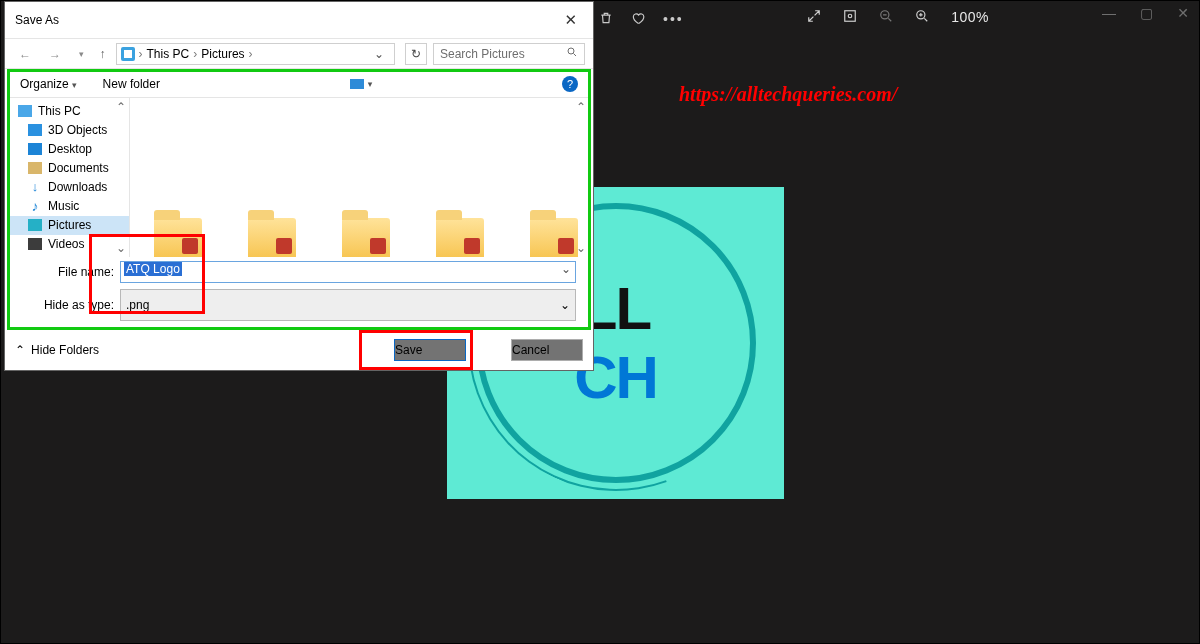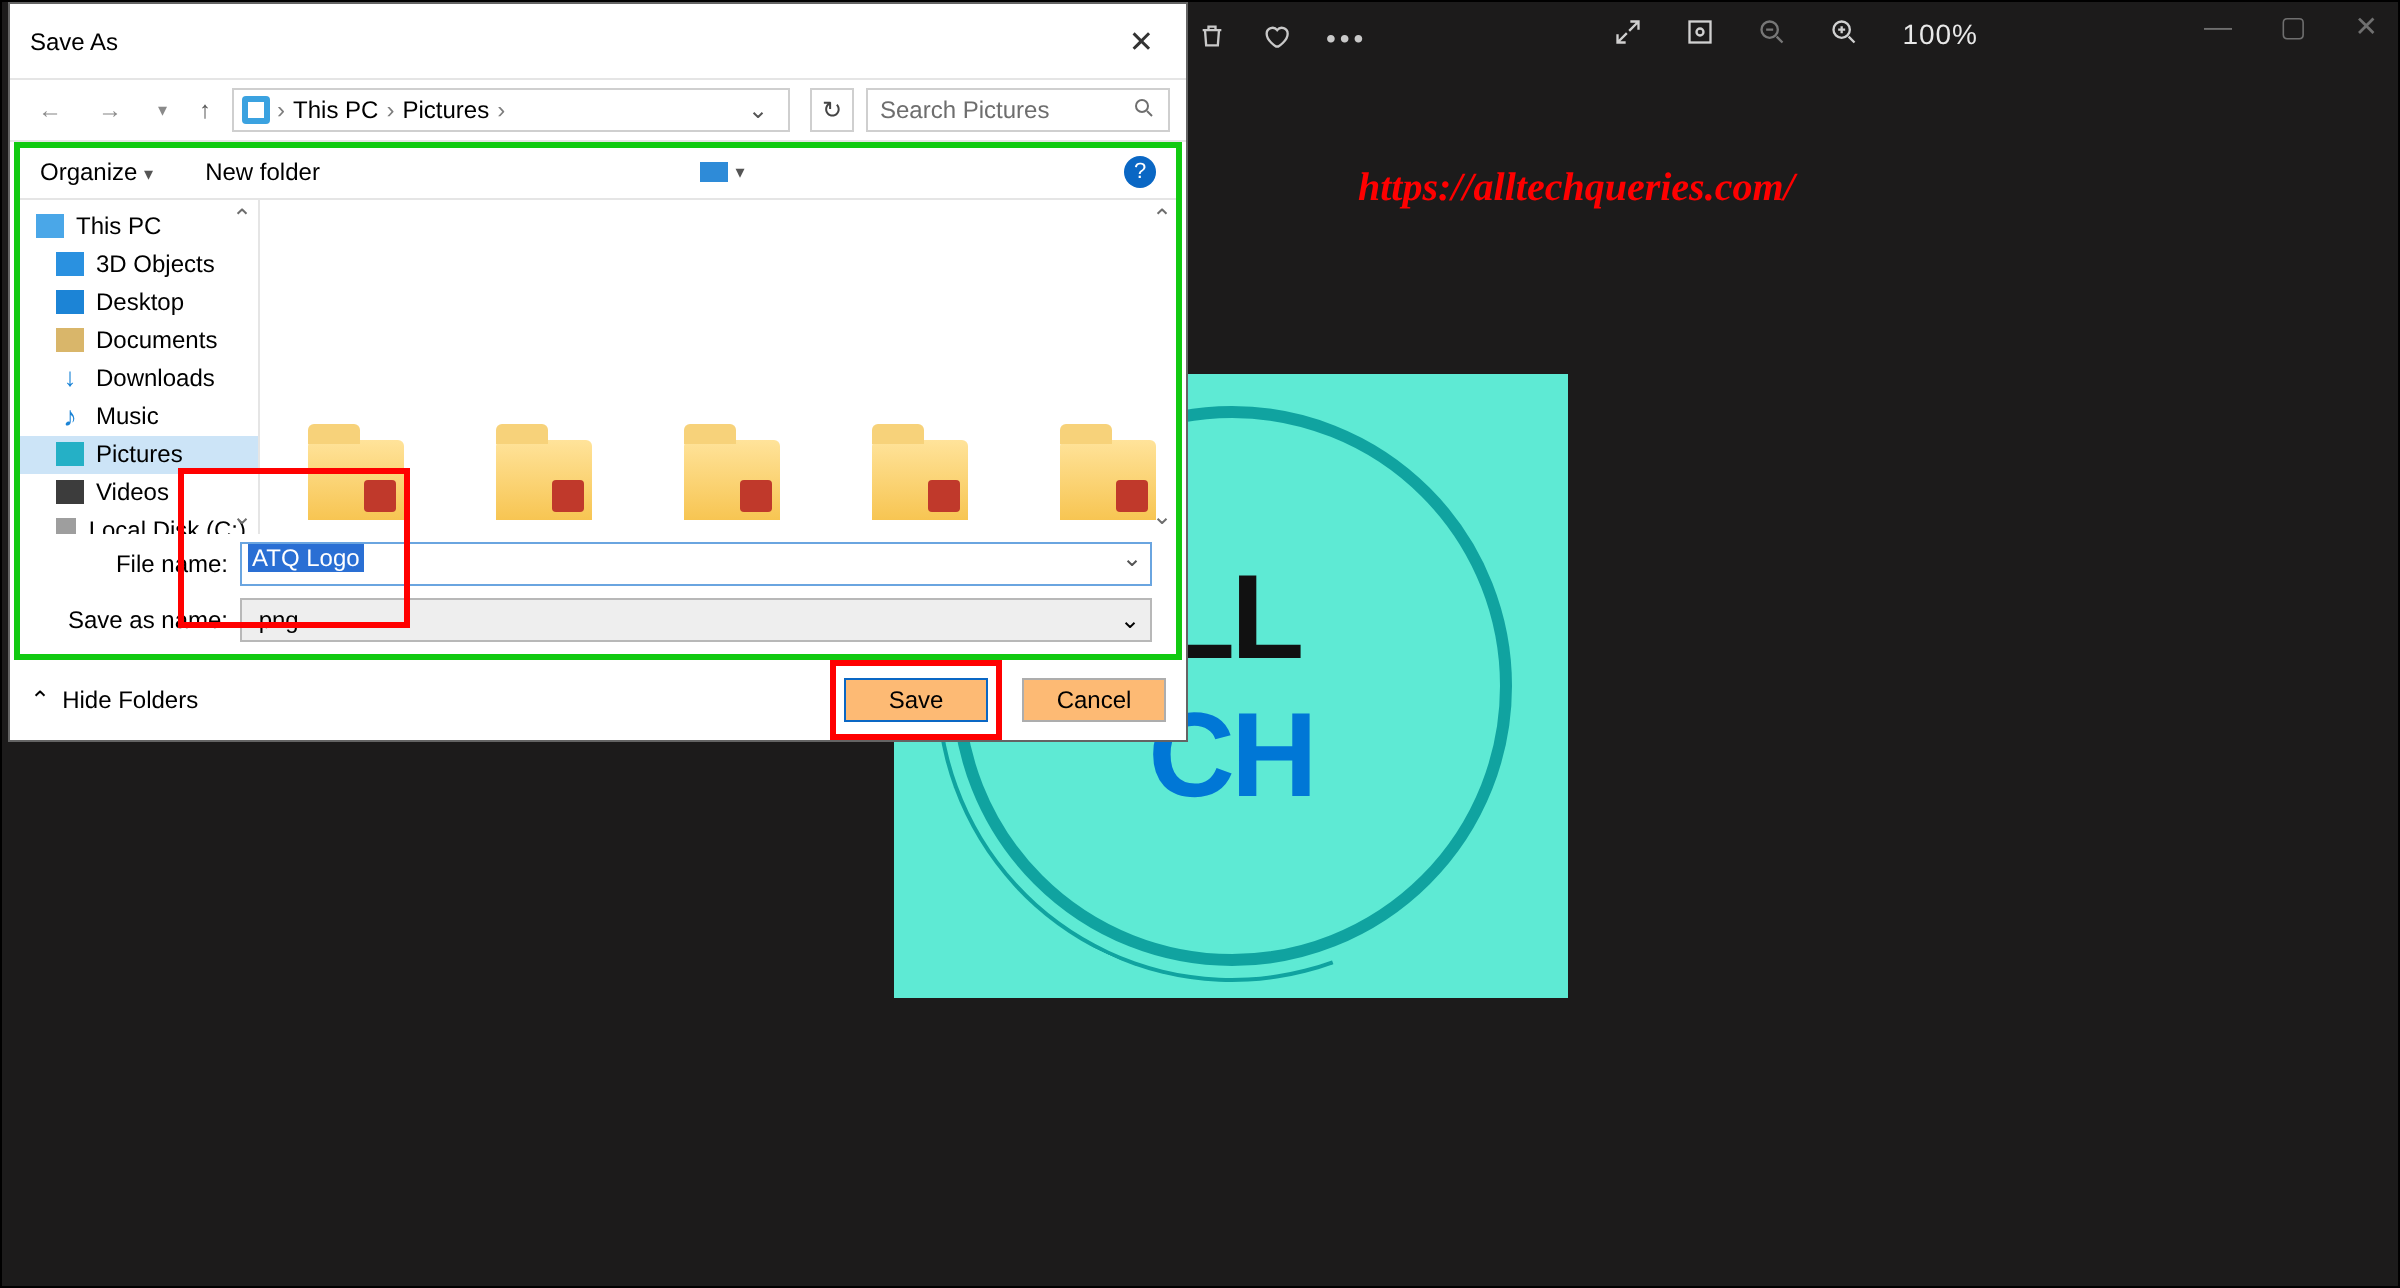--- a/index.html
+++ b/index.html
@@ -173,36 +173,36 @@
   .field-label { width:92px; text-align:right; font-size:12px; }
   .filename-sel {
     background:#2a6fd4; color:#fff; padding:0 2px; font-size:12px;
   }
   .filename-wrap{
     flex:1; height:22px; border:1px solid #6aa5e0; position:relative;
     display:flex; align-items:flex-start; padding:0 3px;
   }
   .filename-caret{position:absolute;right:4px;color:#555;}
   .type-select {
-    flex:1; height:22px; border:1px solid #b8b8b8; background:#eee;
+    flex:1; height:32px; border:1px solid #b8b8b8; background:#eee;
     display:flex; align-items:center; padding:0 5px; justify-content:space-between; font-size:12px;
   }
   .red-box-small{
     position:absolute; border:3px solid #ff0000;
   }
 
   .dlg-footer {
     height: 40px; display:flex; align-items:center; padding: 0 10px;
     gap: 10px;
   }
   .hide-folders { display:flex; align-items:center; gap:6px; font-size:12px; }
   .dlg-footer .spacer { flex:1; }
   .btn {
-    width: 72px; height: 22px; border:1px solid #adadad; background:#fdba74;
-    font-size:12px; display:flex; align-items:center; justify-content:center;
+    width: 72px; height: 22px; border:1px solid #adadad; background:#737373;
+    font-size:12px; display:flex; align-items:center; margin-left:28px;
   }
   .btn.primary { border:1px solid #0a67c4; }
   .save-outline{ border:3px solid #ff0000; padding:6px 4px 6px 4px; }
 
 </style>
 </head>
 <body>
 
 <div class="window-controls">
   <span>—</span>
@@ -369,21 +369,21 @@
 
     <div class="file-fields">
       <div class="field-row">
         <span class="field-label">File name:</span>
         <div class="filename-wrap">
           <span class="filename-sel">ATQ Logo</span>
           <span class="filename-caret">⌄</span>
         </div>
       </div>
       <div class="field-row">
-        <span class="field-label">Save as name:</span>
+        <span class="field-label">Hide as type:</span>
         <div class="type-select">
           <span>.png</span>
           <span>⌄</span>
         </div>
       </div>
     </div>
   </div>
 
   <div class="dlg-footer">
     <span class="hide-folders">

